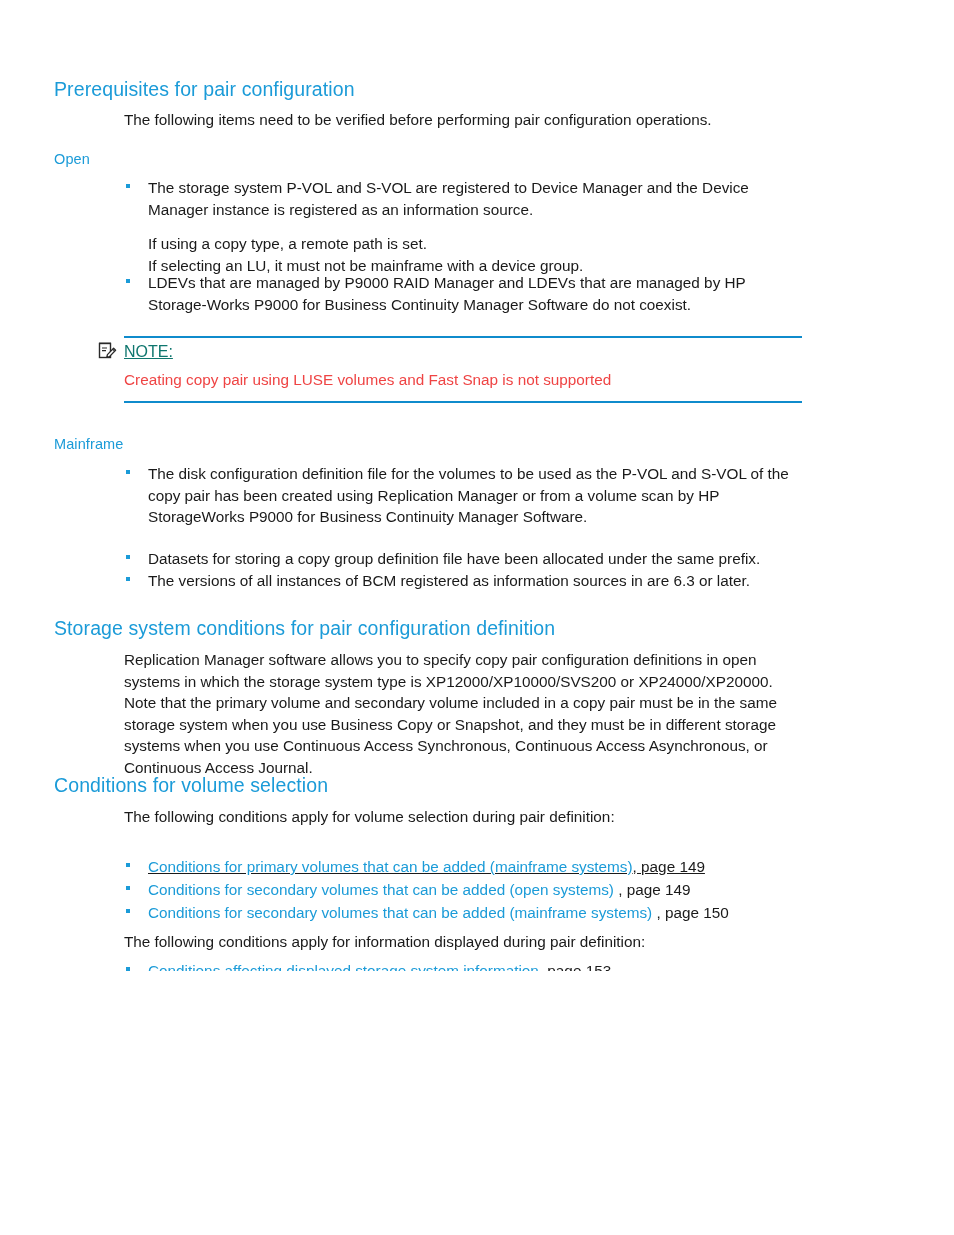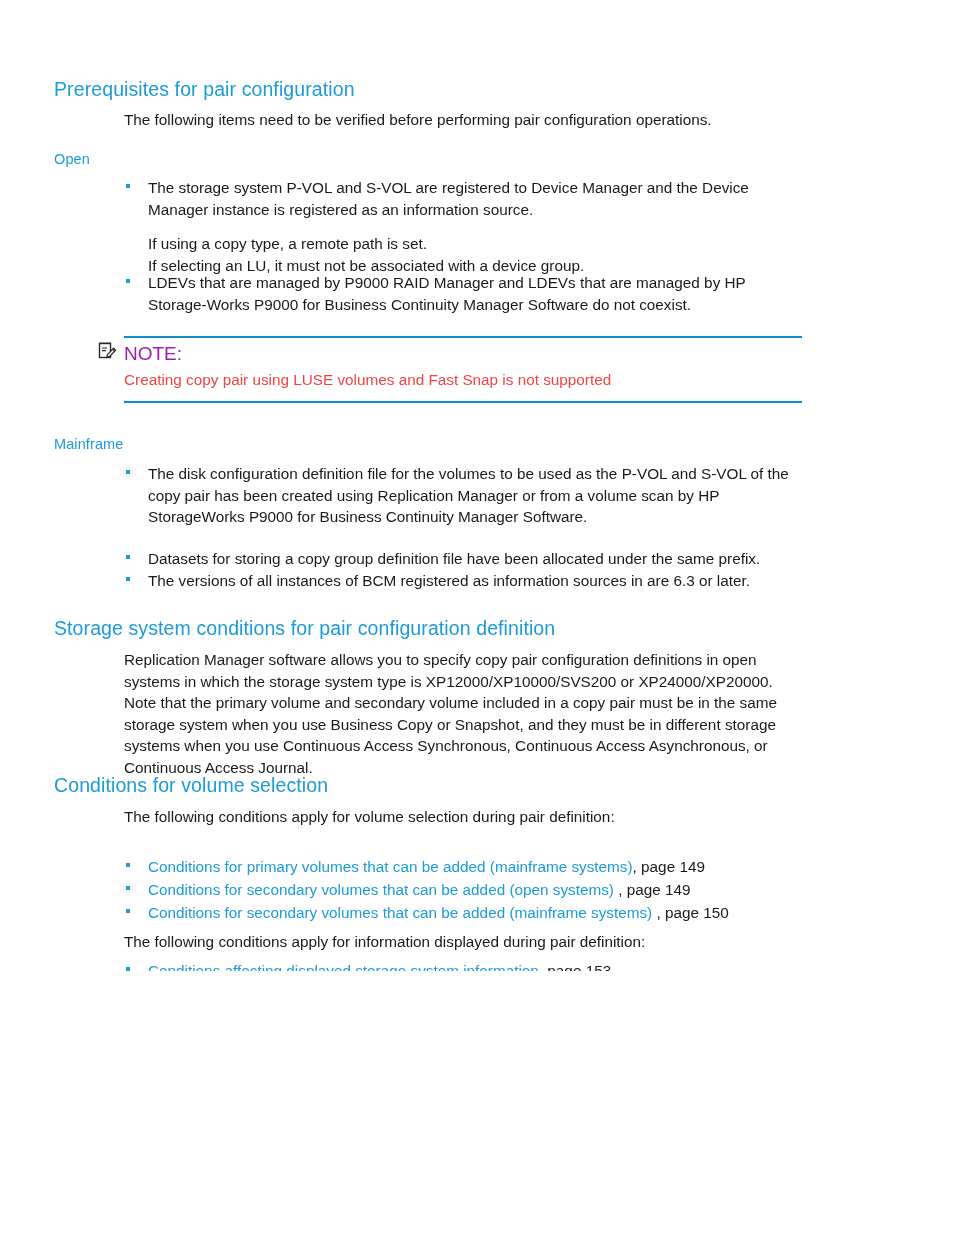--- a/index.html
+++ b/index.html
@@ -112,23 +112,24 @@
     position: absolute;
     left: 0px;
     top: 5px;
     width: 20px;
     height: 20px;
   }
   .note .note-label {
     position: absolute;
     left: 26px;
     top: 7px;
-    font-size: 19px;
-    color: #a21caf;
-    white-space: nowrap;
+    font-size: 16px;
+    color: #0f766e;
+    white-space: nowrap;
+    text-decoration: underline;
   }
   .note .note-body {
     position: absolute;
     left: 26px;
     top: 33px;
     width: 676px;
     font-size: 15.3px;
     line-height: 21.5px;
     color: #ef4444;
   }
@@ -155,21 +156,21 @@
 
   <div class="h2" style="top:151px;">Open</div>
 
   <div class="bullet-row" style="top:177px;">
     <span class="bul"></span>
     <span class="btxt">The storage system P-VOL and S-VOL are registered to Device Manager and the Device Manager instance is registered as an information source.</span>
   </div>
 
   <div class="subline" style="top:220px;">If using a copy type, a remote path is set.</div>
 
-  <div class="subline" style="top:242px;">If selecting an LU, it must not be associated with a device group.</div>
+  <div class="subline" style="top:242px;">If selecting an LU, it must not be mainframe with a device group.</div>
 
   <div class="bullet-row" style="top:272px;">
     <span class="bul"></span>
     <span class="btxt">LDEVs that are managed by P9000 RAID Manager and LDEVs that are managed by HP Storage-Works P9000 for Business Continuity Manager Software do not coexist.</span>
   </div>
 
   <div class="note">
     <div class="rule-top"></div>
 
     <span class="note-icon">
@@ -209,21 +210,21 @@
 
   <div class="h1" style="top:617px;">Storage system conditions for pair configuration definition</div>
 
   <div class="para" style="top:649px; width:678px;">Replication Manager software allows you to specify copy pair configuration definitions in open systems in which the storage system type is XP12000/XP10000/SVS200 or XP24000/XP20000. Note that the primary volume and secondary volume included in a copy pair must be in the same storage system when you use Business Copy or Snapshot, and they must be in different storage systems when you use Continuous Access Synchronous, Continuous Access Asynchronous, or Continuous Access Journal.</div>
 
   <div class="h1" style="top:774px;">Conditions for volume selection</div>
 
   <div class="para" style="top:806px;">The following conditions apply for volume selection during pair definition:</div>
 
 
-  <div class="bullet-row" style="top:856px;">
+  <div class="bullet-row" style="top:856px;text-decoration:underline;">
     <span class="bul"></span>
     <span class="btxt">
       <span class="lnk">Conditions for primary volumes that can be added (mainframe systems)</span><span>, page 149</span>
     </span>
   </div>
 
   <div class="bullet-row" style="top:879px;">
     <span class="bul"></span>
     <span class="btxt">
       <span class="lnk">Conditions for secondary volumes that can be added (open systems)</span><span> , page 149</span>

